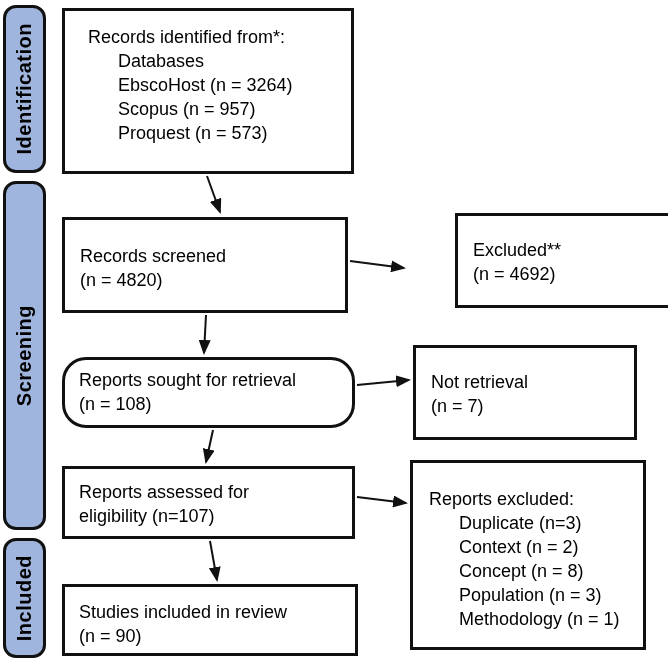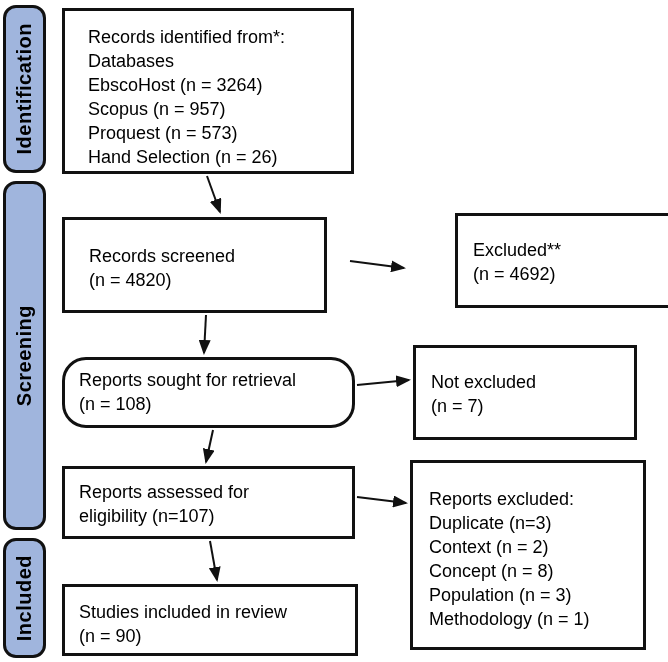--- a/index.html
+++ b/index.html
@@ -40,24 +40,24 @@
   
   .fbox {
     position: absolute;
     background: #fff;
     border: 3px solid #111;
     box-sizing: border-box;
     font-size: 18px;
     line-height: 24px;
     white-space: nowrap;
   }
-  .fbox .indent { }
+  .fbox .indent { margin-left: 30px; }
 
   #box-identified       { left: 62px;  top: 8px;   width: 292px; height: 166px; padding: 14px 4px 0 23px; }
-  #box-screened         { left: 62px;  top: 217px; width: 265px; height: 96px;  padding: 24px 4px 0 24px; }
+  #box-screened         { left: 62px;  top: 217px; width: 286px; height: 96px;  padding: 24px 4px 0 15px; }
   #box-sought           { left: 62px;  top: 357px; width: 293px; height: 71px;  padding: 8px  4px 0 14px; border-radius: 24px; }
   #box-assessed         { left: 62px;  top: 466px; width: 293px; height: 73px;  padding: 11px 4px 0 14px; }
   #box-included         { left: 62px;  top: 584px; width: 296px; height: 72px;  padding: 13px 4px 0 14px; }
   #box-excluded         { left: 408px; top: 213px; width: 227px; height: 95px;  padding: 22px 4px 0 15px; margin-left: 47px; }
   #box-not-retrieved    { left: 413px; top: 345px; width: 224px; height: 95px;  padding: 22px 4px 0 15px; }
   #box-reports-excluded { left: 410px; top: 460px; width: 236px; height: 190px; padding: 24px 4px 0 16px; }
   #box-reports-excluded .indent { }
 
   #arrows {
     position: absolute;
@@ -81,40 +81,39 @@
   <div class="stage" id="stage-included">
     <span>Included</span>
   </div>
 
   <div class="fbox" id="box-identified">
     <div>Records identified from*:</div>
     <div class="indent">Databases</div>
     <div class="indent">EbscoHost (n = 3264)</div>
     <div class="indent">Scopus (n = 957)</div>
     <div class="indent">Proquest (n = 573)</div>
-    <div class="indent">Hand Selection (n = 26)</div>
   </div>
 
   <div class="fbox" id="box-screened">
     <div>Records screened</div>
     <div>(n = 4820)</div>
   </div>
 
   <div class="fbox" id="box-excluded">
     <div>Excluded**</div>
     <div>(n = 4692)</div>
   </div>
 
   <div class="fbox" id="box-sought">
     <div>Reports sought for retrieval</div>
     <div>(n = 108)</div>
   </div>
 
   <div class="fbox" id="box-not-retrieved">
-    <div>Not excluded</div>
+    <div>Not retrieval</div>
     <div>(n = 7)</div>
   </div>
 
   <div class="fbox" id="box-assessed">
     <div>Reports assessed for</div>
     <div>eligibility (n=107)</div>
   </div>
 
   <div class="fbox" id="box-reports-excluded">
     <div>Reports excluded:</div>

